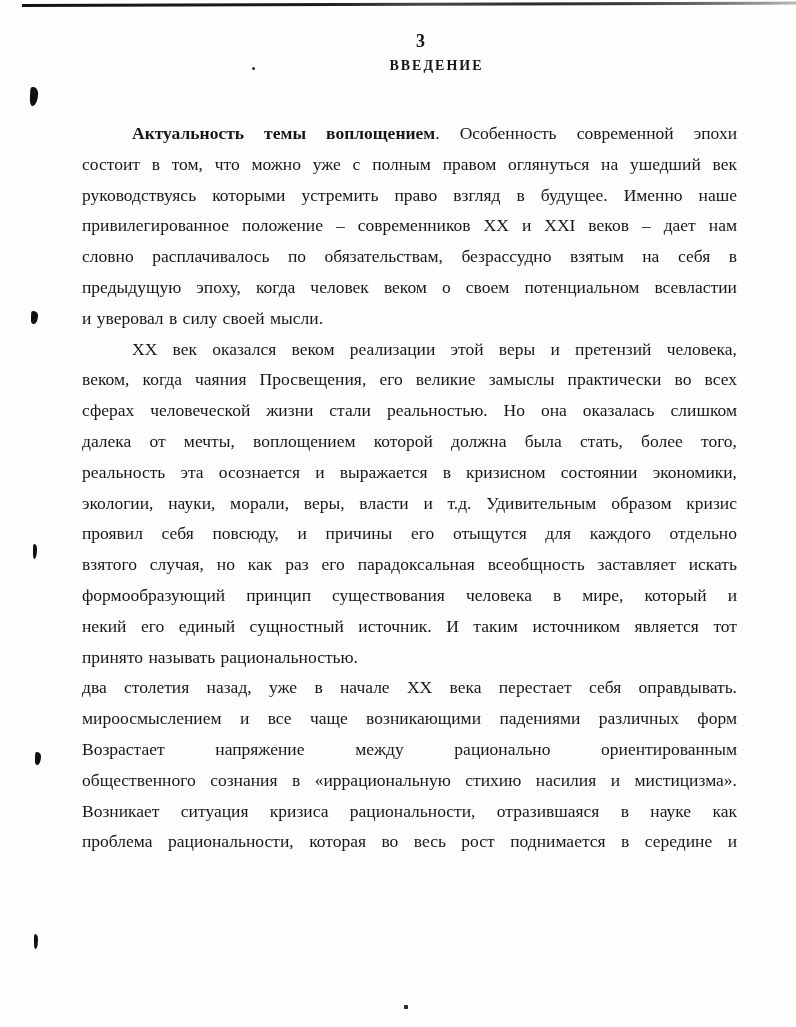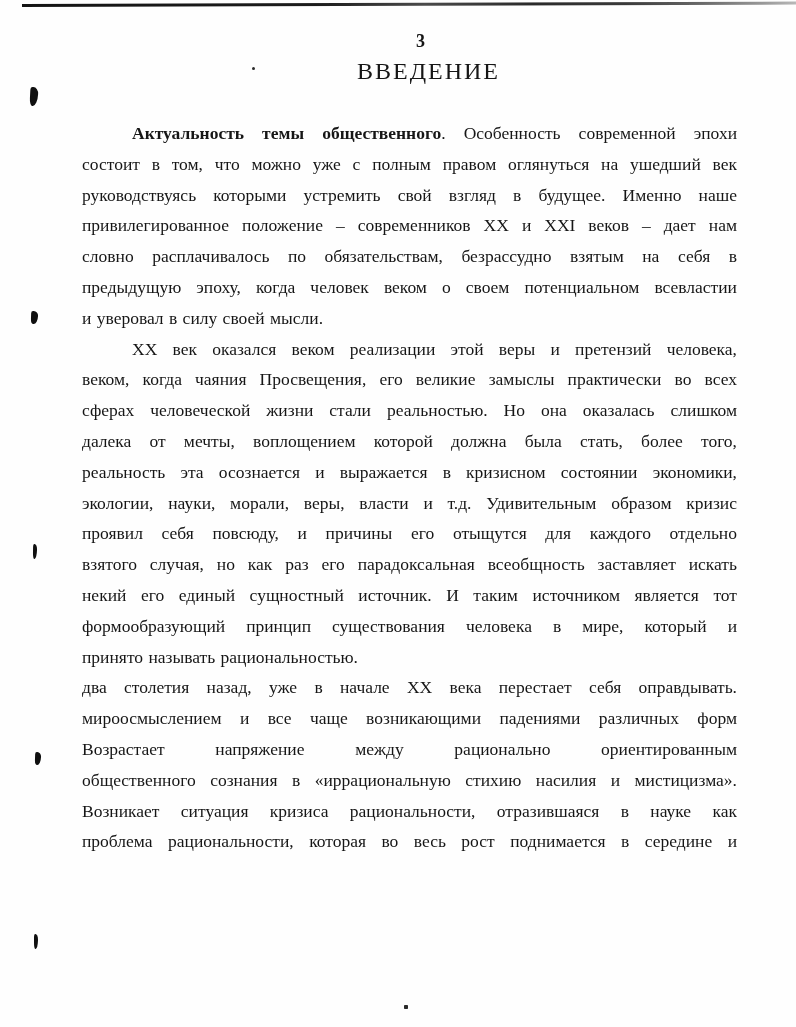--- a/index.html
+++ b/index.html
@@ -27,22 +27,22 @@
     left: 82px; top: 0; width: 677px;
     text-align: center;
   }
   #page-number {
     position: absolute;
     top: 31px; left: 0; width: 100%;
     font-size: 18px; font-weight: bold;
   }
   #section-heading {
     position: absolute;
-    top: 58px; left: 8px; width: 100%;
-    font-size: 24px; font-weight: normal; letter-spacing: 2px;
+    top: 58px; left: 16px; width: 100%;
+    font-size: 14px; font-weight: bold; letter-spacing: 2px;
   }
   #text-block {
     position: absolute;
     left: 82px; top: 118px; width: 655px;
     font-size: 17.5px;
     line-height: 30.8px;
     word-spacing: 1px;
   }
   .line {
     text-align: justify;
@@ -72,39 +72,39 @@
 
   <div id="head-area">
     <div id="page-number">3</div>
     <div id="section-heading">ВВЕДЕНИЕ</div>
   </div>
 
   <div class="ink-dot" style="left:252px; top:67px; width:3px; height:3px;"></div>
 
   <div id="text-block">
       <div>
-        <div class="line first"><b>Актуальность темы общественного</b><span>. Особенность современной эпохи</span></div>
+        <div class="line first"><b>Актуальность темы воплощением</b><span>. Особенность современной эпохи</span></div>
         <div class="line">состоит в том, что можно уже с полным правом оглянуться на ушедший век</div>
-        <div class="line">руководствуясь которыми устремить свой взгляд в будущее. Именно наше</div>
+        <div class="line">руководствуясь которыми устремить право взгляд в будущее. Именно наше</div>
         <div class="line">привилегированное положение – современников XX и XXI веков – дает нам</div>
         <div class="line">словно расплачивалось по обязательствам, безрассудно взятым на себя в</div>
         <div class="line">предыдущую эпоху, когда человек веком о своем потенциальном всевластии</div>
         <div class="line para-end">и уверовал в силу своей мысли.</div>
       </div>
       <div>
         <div class="line first">XX век оказался веком реализации этой веры и претензий человека,</div>
         <div class="line">веком, когда чаяния Просвещения, его великие замыслы практически во всех</div>
         <div class="line">сферах человеческой жизни стали реальностью. Но она оказалась слишком</div>
         <div class="line">далека от мечты, воплощением которой должна была стать, более того,</div>
         <div class="line">реальность эта осознается и выражается в кризисном состоянии экономики,</div>
         <div class="line">экологии, науки, морали, веры, власти и т.д. Удивительным образом кризис</div>
         <div class="line">проявил себя повсюду, и причины его отыщутся для каждого отдельно</div>
         <div class="line">взятого случая, но как раз его парадоксальная всеобщность заставляет искать</div>
+        <div class="line">формообразующий принцип существования человека в мире, который и</div>
         <div class="line">некий его единый сущностный источник. И таким источником является тот</div>
-        <div class="line">формообразующий принцип существования человека в мире, который и</div>
         <div class="line para-end">принято называть рациональностью.</div>
       </div>
       <div>
         <div class="line">два столетия назад, уже в начале XX века перестает себя оправдывать.</div>
         <div class="line">мироосмыслением и все чаще возникающими падениями различных форм</div>
         <div class="line">Возрастает напряжение между рационально ориентированным</div>
         <div class="line">общественного сознания в «иррациональную стихию насилия и мистицизма».</div>
         <div class="line">Возникает ситуация кризиса рациональности, отразившаяся в науке как</div>
         <div class="line">проблема рациональности, которая во весь рост поднимается в середине и</div>
       </div>

